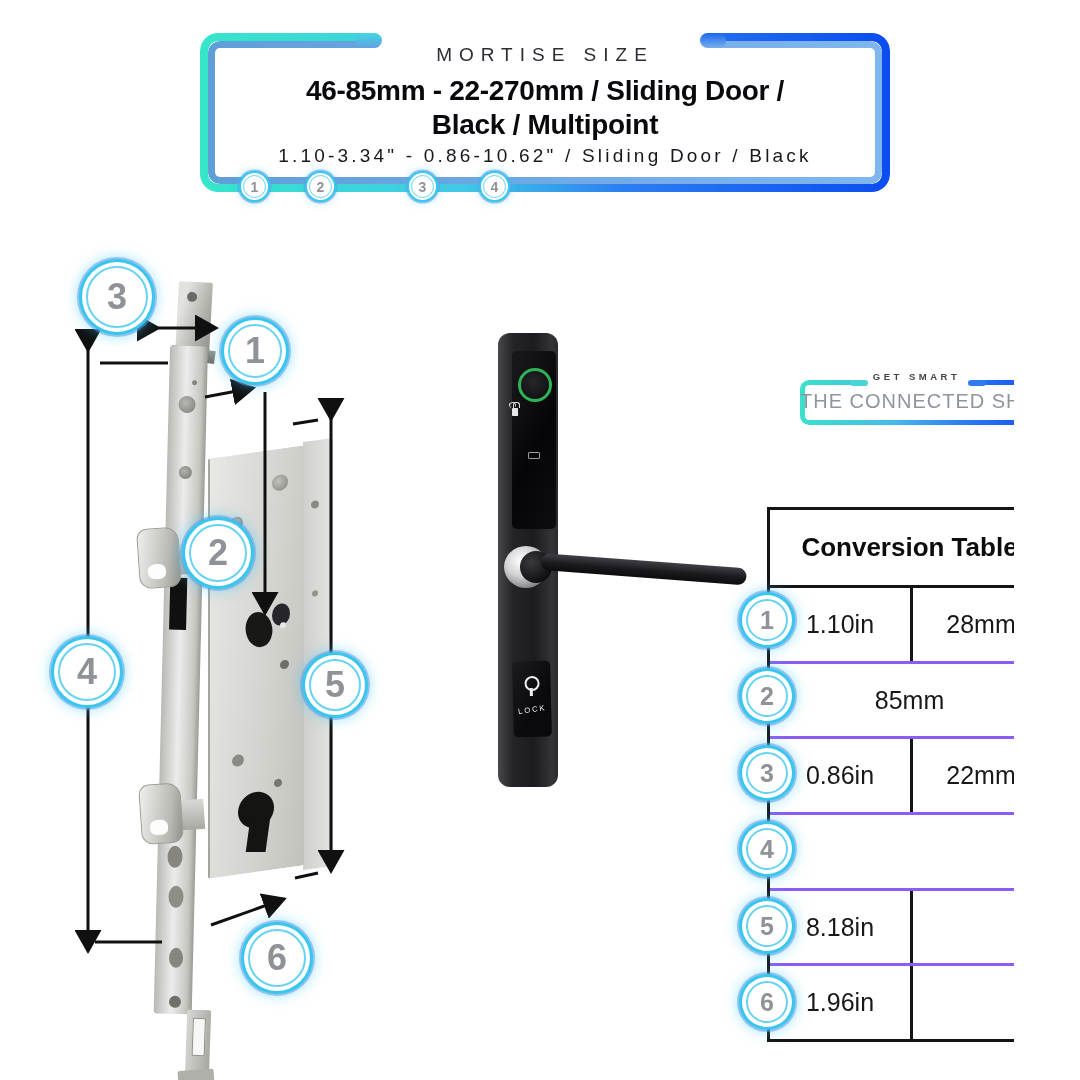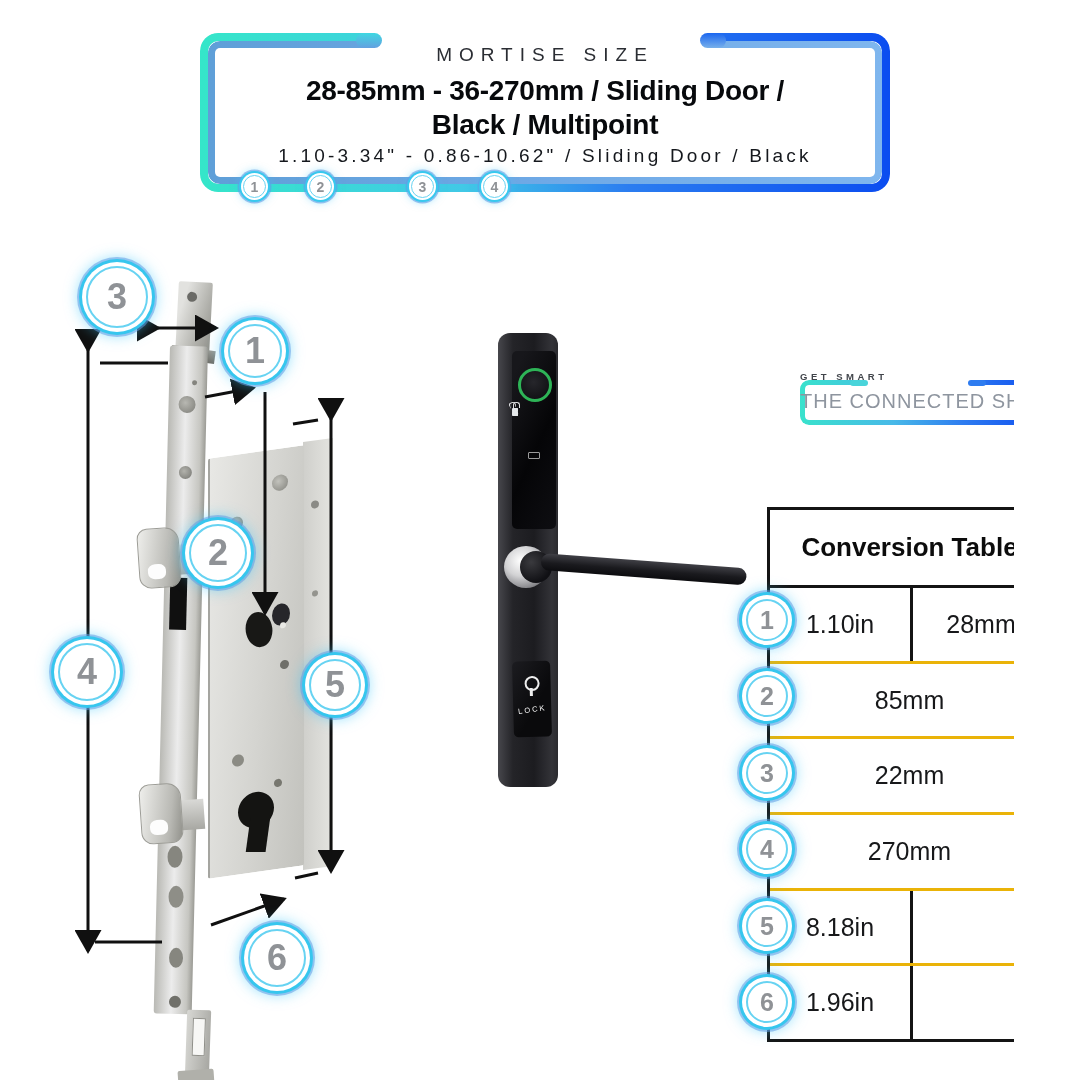--- a/index.html
+++ b/index.html
@@ -129,51 +129,51 @@
 
   
   .logo{position:absolute;left:800px;top:380px;width:233px;height:45px;}
   .logo .stroke-glow,.logo .stroke-outer{position:absolute;inset:0;border-radius:9px;padding:5px;
       background:linear-gradient(90deg,#39e2cc,#48b9e8 40%,#2e7cf0 70%,#1353f0);}
   .logo .stroke-glow{filter:blur(6px);opacity:.8;}
   .logo .gapcover{position:absolute;left:62px;top:-6px;width:111px;height:16px;background:#fff;}
   .logo .cap{position:absolute;top:0;width:18px;height:5.5px;border-radius:3px;}
   .logo .capL{left:50px;background:#49d4da;}
   .logo .capR{left:168px;background:#2e7cf0;}
-  .logo .tagline{position:absolute;top:-9px;left:0;right:0;font-size:9.5px;
+  .logo .tagline{position:absolute;top:-9px;left:0;right:0;text-align:center;font-size:9.5px;
       letter-spacing:3.5px;font-weight:bold;color:#41454b;}
   .logo .name{position:absolute;top:10px;left:0;right:0;text-align:center;font-size:20px;
       letter-spacing:1px;color:#8e959f;white-space:nowrap;}
 
   
   .ct{position:absolute;left:767px;top:507px;width:285px;height:535px;border:3px solid #141414;
       background:#fff;display:flex;flex-direction:column;box-sizing:border-box;}
   .ct-header{height:75px;border-bottom:3px solid #141414;display:flex;align-items:center;
       justify-content:center;font-size:26px;font-weight:bold;color:#0c0c0c;}
-  .ct-row{flex:1;display:flex;border-bottom:3px solid #eab308;}
+  .ct-row{flex:1;display:flex;border-bottom:3px solid #8b5cf6;}
   .ct-row:last-child{border-bottom:none;}
   .ct-cell{display:flex;align-items:center;justify-content:center;font-size:25px;color:#17181a;}
   .ct-cell.inch{width:140px;border-right:3px solid #141414;}
   .ct-cell.mm{flex:1;}
 </style>
 </head>
 <body>
 
 <div class="stage">
 
   <div class="hf">
     <div class="stroke-glow gmask"></div>
     <div class="stroke-outer gmask"></div>
     <div class="stroke-inner gmask"></div>
     <div class="gapcover"></div>
     <div class="cap capL"></div>
     <div class="cap capR"></div>
     <div class="eyebrow">MORTISE SIZE</div>
     <div class="title">
-      <div>28-85mm - 36-270mm / Sliding Door /</div>
+      <div>46-85mm - 22-270mm / Sliding Door /</div>
       <div>Black / Multipoint</div>
     </div>
     <div class="subtitle">1.10-3.34" - 0.86-10.62" / Sliding Door / Black</div>
     <div class="badge bz-s" style="left:41px;top:140px;">
         <span>1</span>
       </div>
     <div class="badge bz-s" style="left:107px;top:140px;">
         <span>2</span>
       </div>
     <div class="badge bz-s" style="left:209px;top:140px;">
@@ -308,24 +308,24 @@
   <div class="ct">
     <div class="ct-header">Conversion Table</div>
     <div class="ct-row">
       <div class="ct-cell inch">1.10in</div>
       <div class="ct-cell mm">28mm</div>
     </div>
     <div class="ct-row">
       <div class="ct-cell mm">85mm</div>
     </div>
     <div class="ct-row">
+      <div class="ct-cell inch">0.86in</div>
       <div class="ct-cell mm">22mm</div>
     </div>
     <div class="ct-row">
-      <div class="ct-cell mm">270mm</div>
     </div>
     <div class="ct-row">
       <div class="ct-cell inch">8.18in</div>
     </div>
     <div class="ct-row">
       <div class="ct-cell inch">1.96in</div>
     </div>
   </div>
 
   <div class="badge bz-m" style="left:742px;top:595px;">

